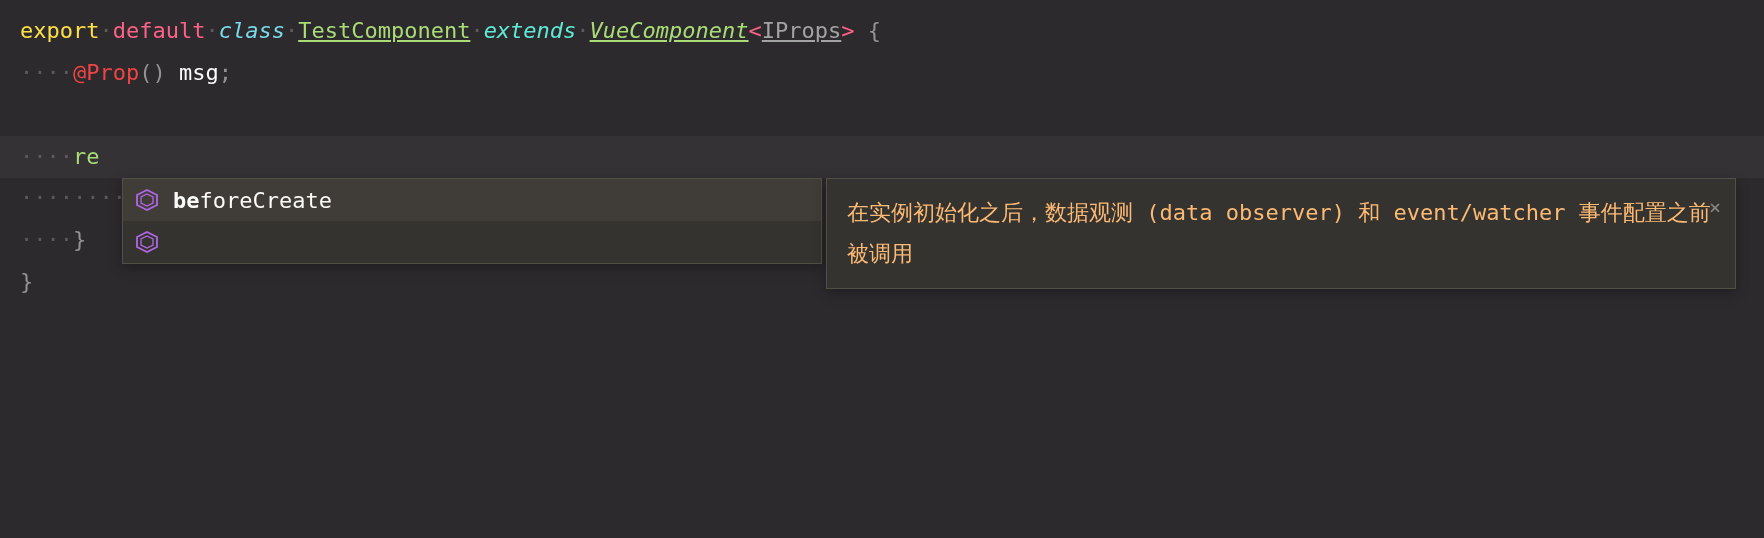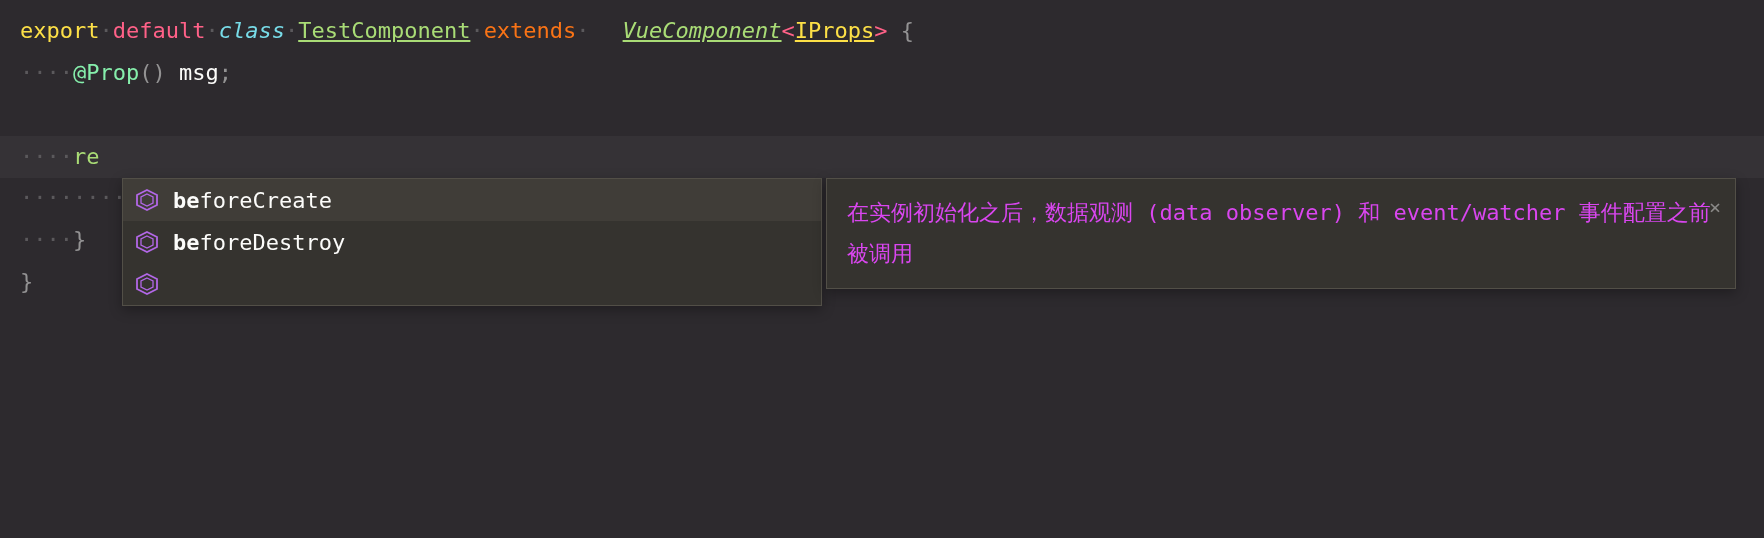--- a/index.html
+++ b/index.html
@@ -47,45 +47,45 @@
       font-style: italic;
       text-align: right;
     }
     
     .class-name {
       color: #a9dc76;
       text-decoration: underline;
     }
     
     .kw-extends {
-      color: #f97316;
+      color: #5eead4;
+      font-style: italic;
     }
     
     .type-name {
       color: #a9dc76;
       text-decoration: underline;
       font-style: italic;
-      margin-left: 33px;
     }
     
     .generic-bracket {
       color: #ff6188;
     }
     
     .generic-type {
-      color: #fde047;
+      color: #a3a3a3;
       text-decoration: underline;
     }
     
     .brace {
       color: #939293;
     }
     
     .decorator {
-      color: #86efac;
+      color: #ef4444;
     }
     
     .paren {
       color: #939293;
     }
     
     .prop-name {
       color: #fcfcfa;
       text-align: right;
     }
@@ -183,21 +183,21 @@
       cursor: pointer;
       font-size: 20px;
     }
     
     .doc-signature {
       margin-bottom: 20px;
       padding-right: 30px;
     }
     
     .doc-description {
-      color: #d946ef;
+      color: #fdba74;
     }
   </style>
 </head>
 <body>
 
 <div class="editor">
   <div class="current-line-hl pos1"></div>
 
   <div class="code-line"><span class="kw-export">export</span><span class="indent-dot">·</span><span class="kw-default">default</span><span class="indent-dot">·</span><span class="kw-class">class</span><span class="indent-dot">·</span><span class="class-name">TestComponent</span><span class="indent-dot">·</span><span class="kw-extends">extends</span><span class="indent-dot">·</span><span class="type-name">VueComponent</span><span class="generic-bracket">&lt;</span><span class="generic-type">IProps</span><span class="generic-bracket">&gt;</span><span class="brace"> {</span></div>
 
@@ -221,26 +221,19 @@
       <polygon points="12,2 22,7 22,17 12,22 2,17 2,7" fill="none" stroke="#b267e6" stroke-width="1.8"></polygon>
       <polygon points="12,6 18,9 18,15 12,18 6,15 6,9" fill="none" stroke="#b267e6" stroke-width="1.3"></polygon>
     </svg>
     <span class="ac-text"><span class="ac-match">be</span><span>foreCreate</span></span>
   </div>
   <div class="ac-item">
     <svg class="ac-icon" viewBox="0 0 24 24">
       <polygon points="12,2 22,7 22,17 12,22 2,17 2,7" fill="none" stroke="#b267e6" stroke-width="1.8"></polygon>
       <polygon points="12,6 18,9 18,15 12,18 6,15 6,9" fill="none" stroke="#b267e6" stroke-width="1.3"></polygon>
     </svg>
-    <span class="ac-text"><span class="ac-match">be</span><span>foreDestroy</span></span>
-  </div>
-  <div class="ac-item">
-    <svg class="ac-icon" viewBox="0 0 24 24">
-      <polygon points="12,2 22,7 22,17 12,22 2,17 2,7" fill="none" stroke="#b267e6" stroke-width="1.8"></polygon>
-      <polygon points="12,6 18,9 18,15 12,18 6,15 6,9" fill="none" stroke="#b267e6" stroke-width="1.3"></polygon>
-    </svg>
   </div>
 </div>
 
 <div class="doc-tooltip">
   <span class="doc-close">×</span>
   <div class="doc-description">在实例初始化之后，数据观测 (data observer) 和 event/watcher 事件配置之前被调用</div>
 </div>
 
 </body></html>

